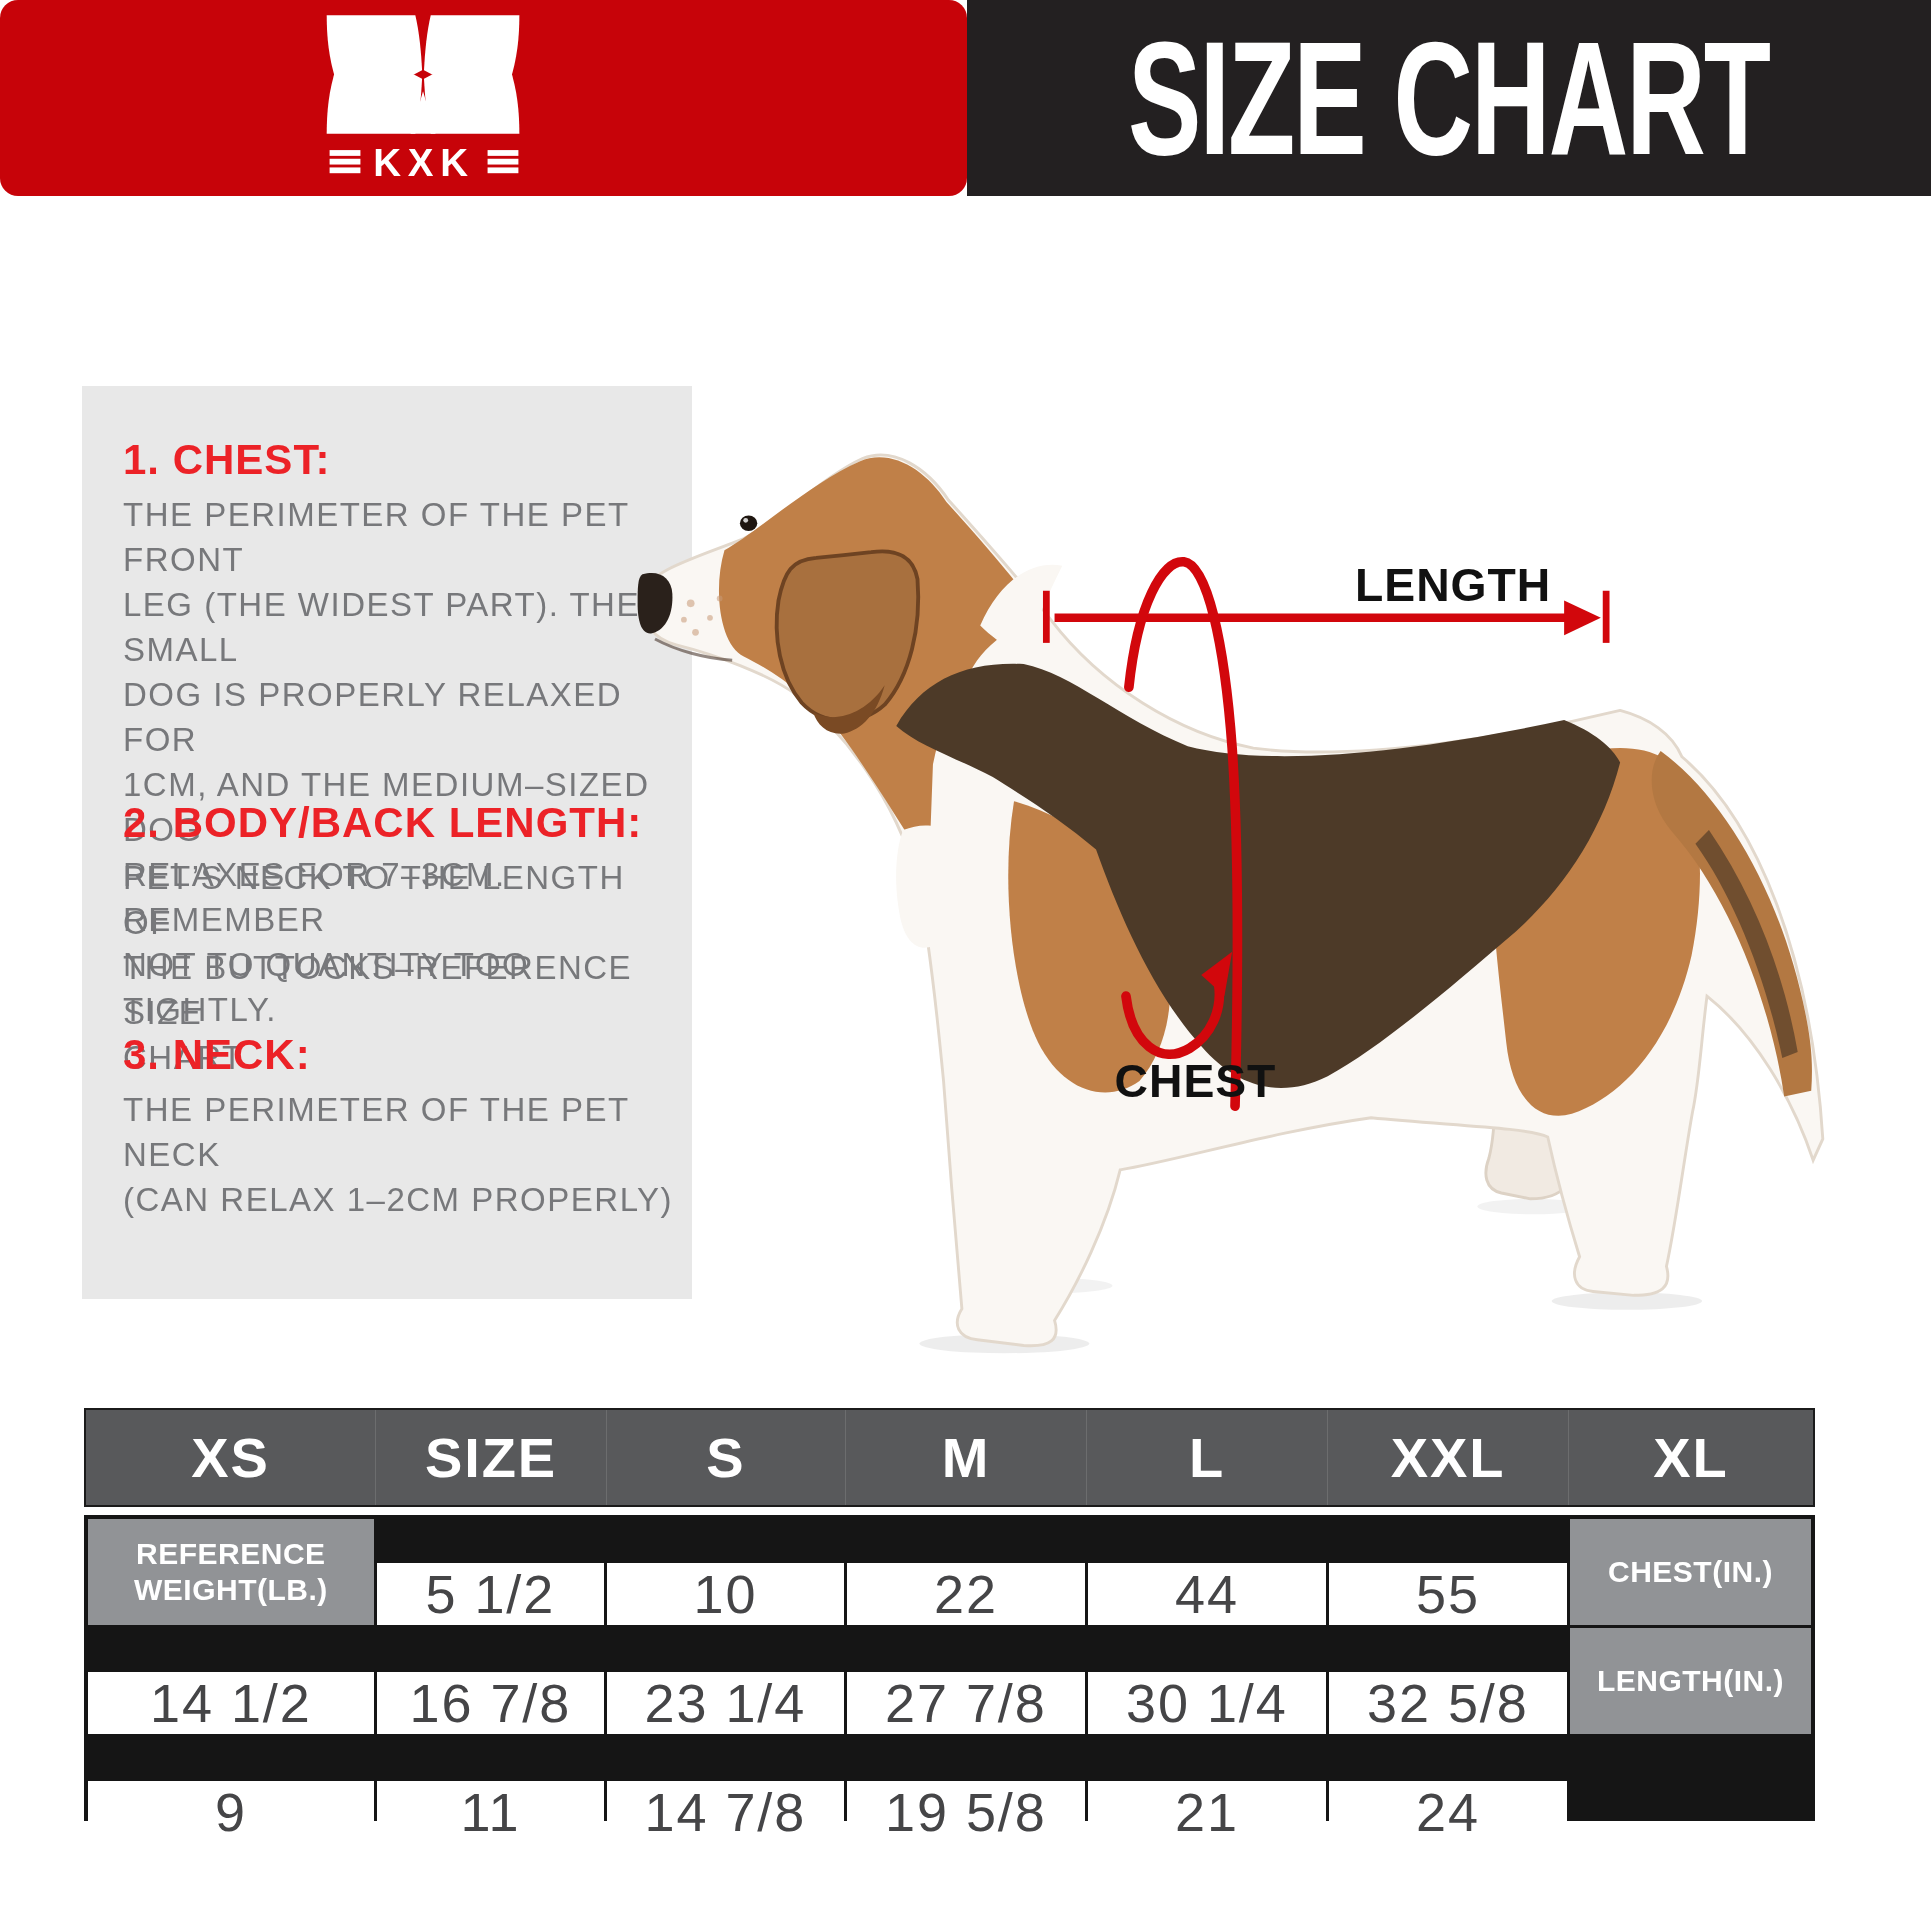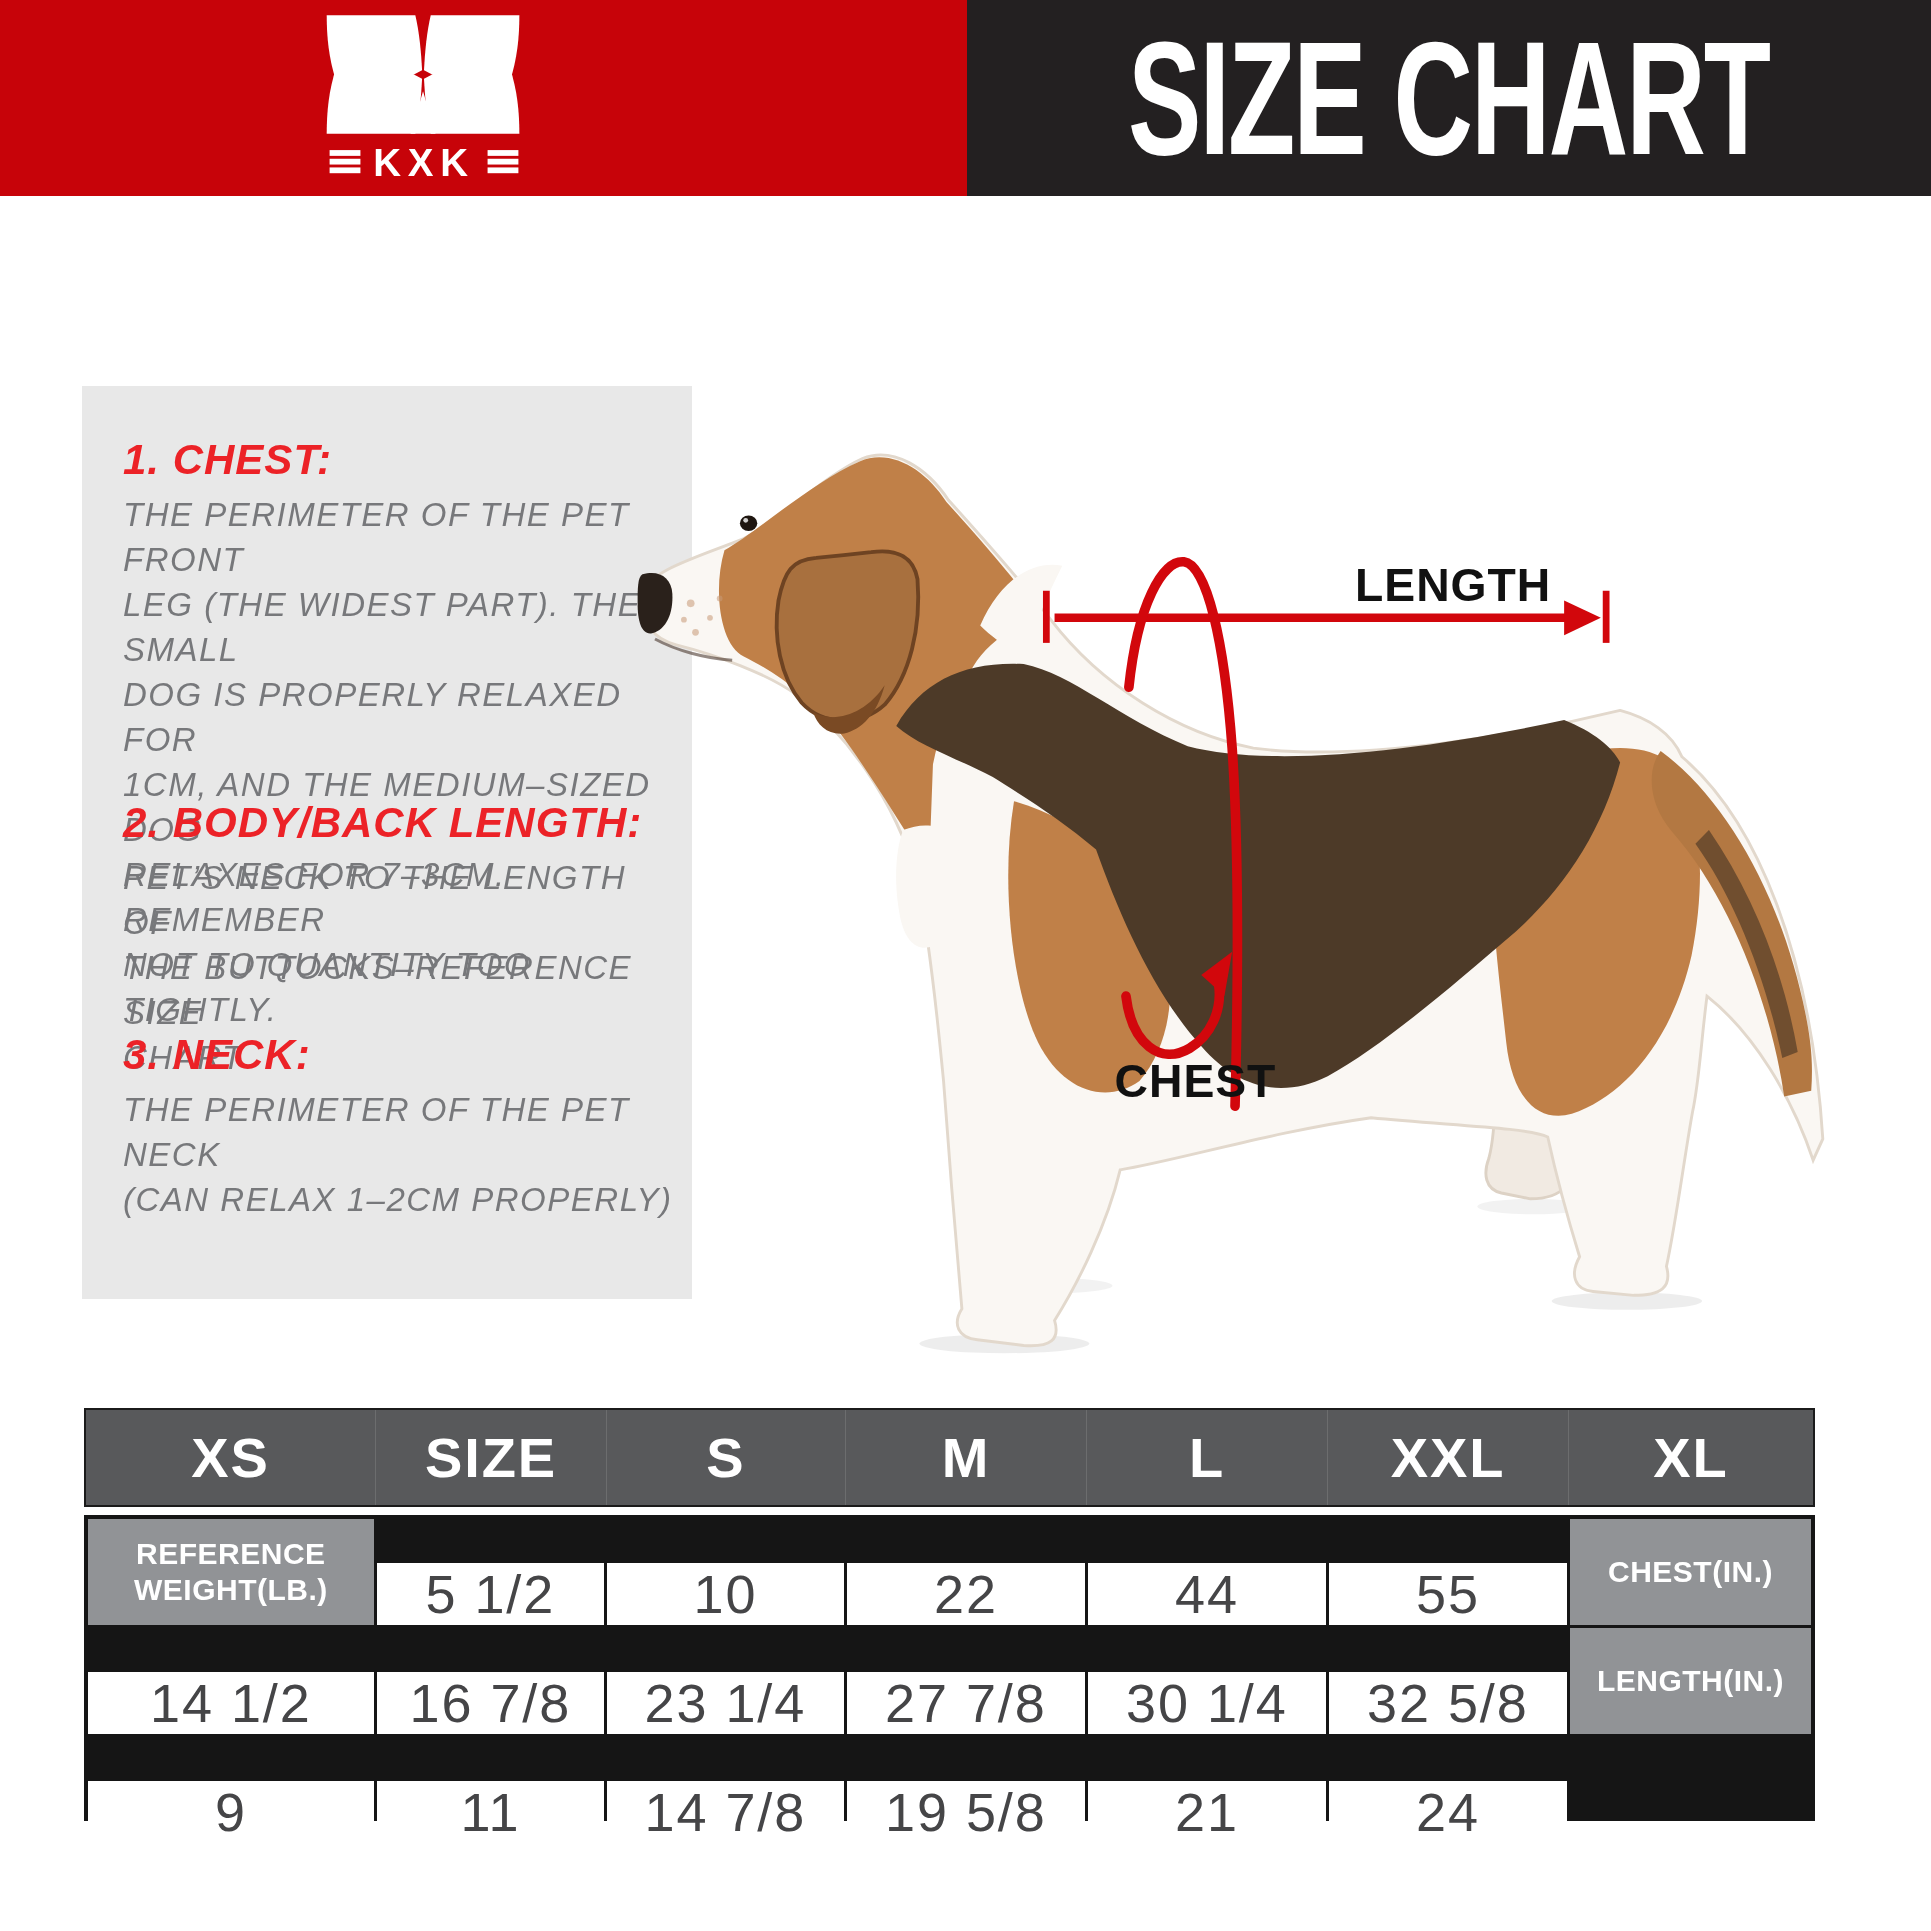--- a/index.html
+++ b/index.html
@@ -1,28 +1,28 @@
 <!DOCTYPE html>
 <html><head>
 <meta charset="utf-8">
 <style>
   html,body{margin:0;padding:0;}
   body{width:1931px;height:1931px;font-family:"Liberation Sans",sans-serif;background:#ffffff;}
   .canvas{position:relative;width:1931px;height:1931px;overflow:hidden;background:#fff;}
 
   
-  .header-red{position:absolute;left:0;top:0;width:967px;height:196px;background:#C70309;}
+  .header-red{position:absolute;left:0;top:0;width:967px;height:196px;background:#C70309;border-radius:18px;}
   .header-dark{position:absolute;left:967px;top:0;width:964px;height:196px;background:#232021;
     display:flex;align-items:center;justify-content:center;}
   .size-chart-title{color:#ffffff;font-size:162px;font-weight:700;letter-spacing:-2.9px;
     transform:scaleX(0.68);white-space:nowrap;line-height:1;}
   .logo-svg{position:absolute;left:319px;top:11.6px;}
 
   
-  .info-panel{position:absolute;left:82px;top:386px;width:610px;height:913px;background:#E8E8E8;font-style:italic;}
+  .info-panel{position:absolute;left:82px;top:386px;width:610px;height:913px;background:#E8E8E8;}
   .instr-h{position:absolute;left:41px;color:#EC2227;font-weight:700;font-size:42px;letter-spacing:1px;white-space:nowrap;}
   .instr-p{position:absolute;left:41px;width:552px;color:#77787B;font-size:33px;line-height:45px;
     letter-spacing:1.5px;white-space:pre-line;}
   .sec1-h{top:50px;}  .sec1-p{top:106px;}
   .sec2-h{top:413px;} .sec2-p{top:469px;}
   .sec3-h{top:645px;} .sec3-p{top:701px;}
 
   
   .dog-svg{position:absolute;left:599px;top:415px;}
 

